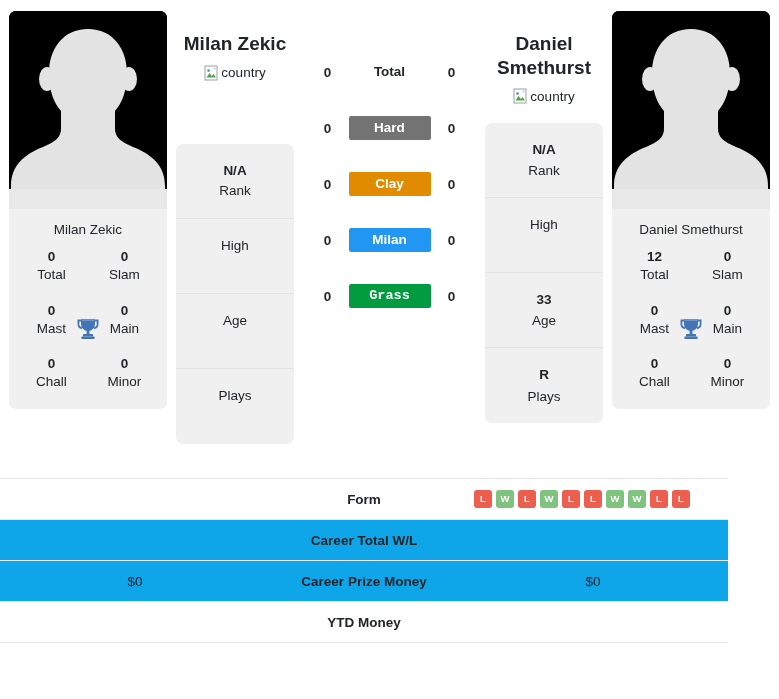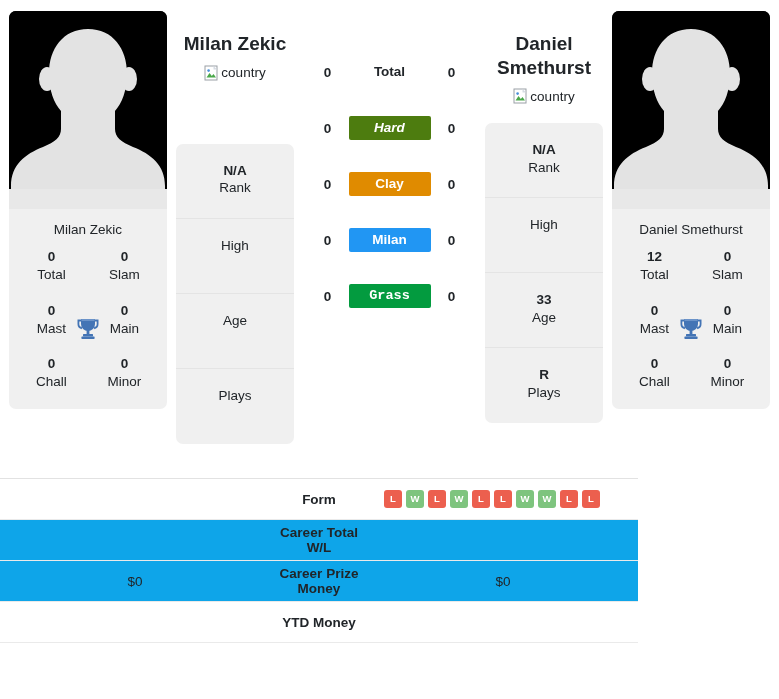--- a/index.html
+++ b/index.html
@@ -131,21 +131,21 @@
     overflow: hidden;
   }
   .info-row {
     text-align: center;
     padding: 18px 12px;
     border-bottom: 1px solid #e4e4e4;
     line-height: 1.3;
     min-height: 75px;
     display: flex;
     flex-direction: column;
-    justify-content: flex-start;
+    justify-content: space-between;
   }
   .info-row:last-child { border-bottom: none; }
   .info-val {
     font-size: 13.5px;
     font-weight: bold;
     color: #212529;
     display: block;
     min-height: 0;
   }
   .info-val:empty { display: none; }
@@ -190,21 +190,21 @@
     color: #ffffff;
   }
   .surf-badge.plain {
     background: transparent;
     color: #212529;
     font-weight: bold;
   }
 
   
   .stat-table {
-    width: 638px;
+    width: 728px;
     border-collapse: collapse;
     table-layout: fixed;
     border-top: 1px solid #e2e2e2;
   }
   .stat-table tr { height: 41px; }
   .stat-table tr.alt { background: #0ea5e9; }
   .stat-table td {
     padding: 0 6px;
     vertical-align: middle;
     border-bottom: 1px solid #eaeaea;
@@ -331,21 +331,21 @@
   </div>
 
   <div class="surface-col">
     <div class="surface-row">
       <span class="surf-num">0</span>
       <span class="surf-badge plain">Total</span>
       <span class="surf-num">0</span>
     </div>
     <div class="surface-row">
       <span class="surf-num">0</span>
-      <span class="surf-badge" id="badge-hard" style="background: #4d7c0f; font-style: italic;">Hard</span>
+      <span class="surf-badge" id="badge-hard" style="background: #737373;">Hard</span>
       <span class="surf-num">0</span>
     </div>
     <div class="surface-row">
       <span class="surf-num">0</span>
       <span class="surf-badge" id="badge-clay" style="background: rgb(224, 139, 0);">Clay</span>
       <span class="surf-num">0</span>
     </div>
     <div class="surface-row">
       <span class="surf-num">0</span>
       <span class="surf-badge" id="badge-indoor" style="background: rgb(33, 150, 243);">Milan</span>

